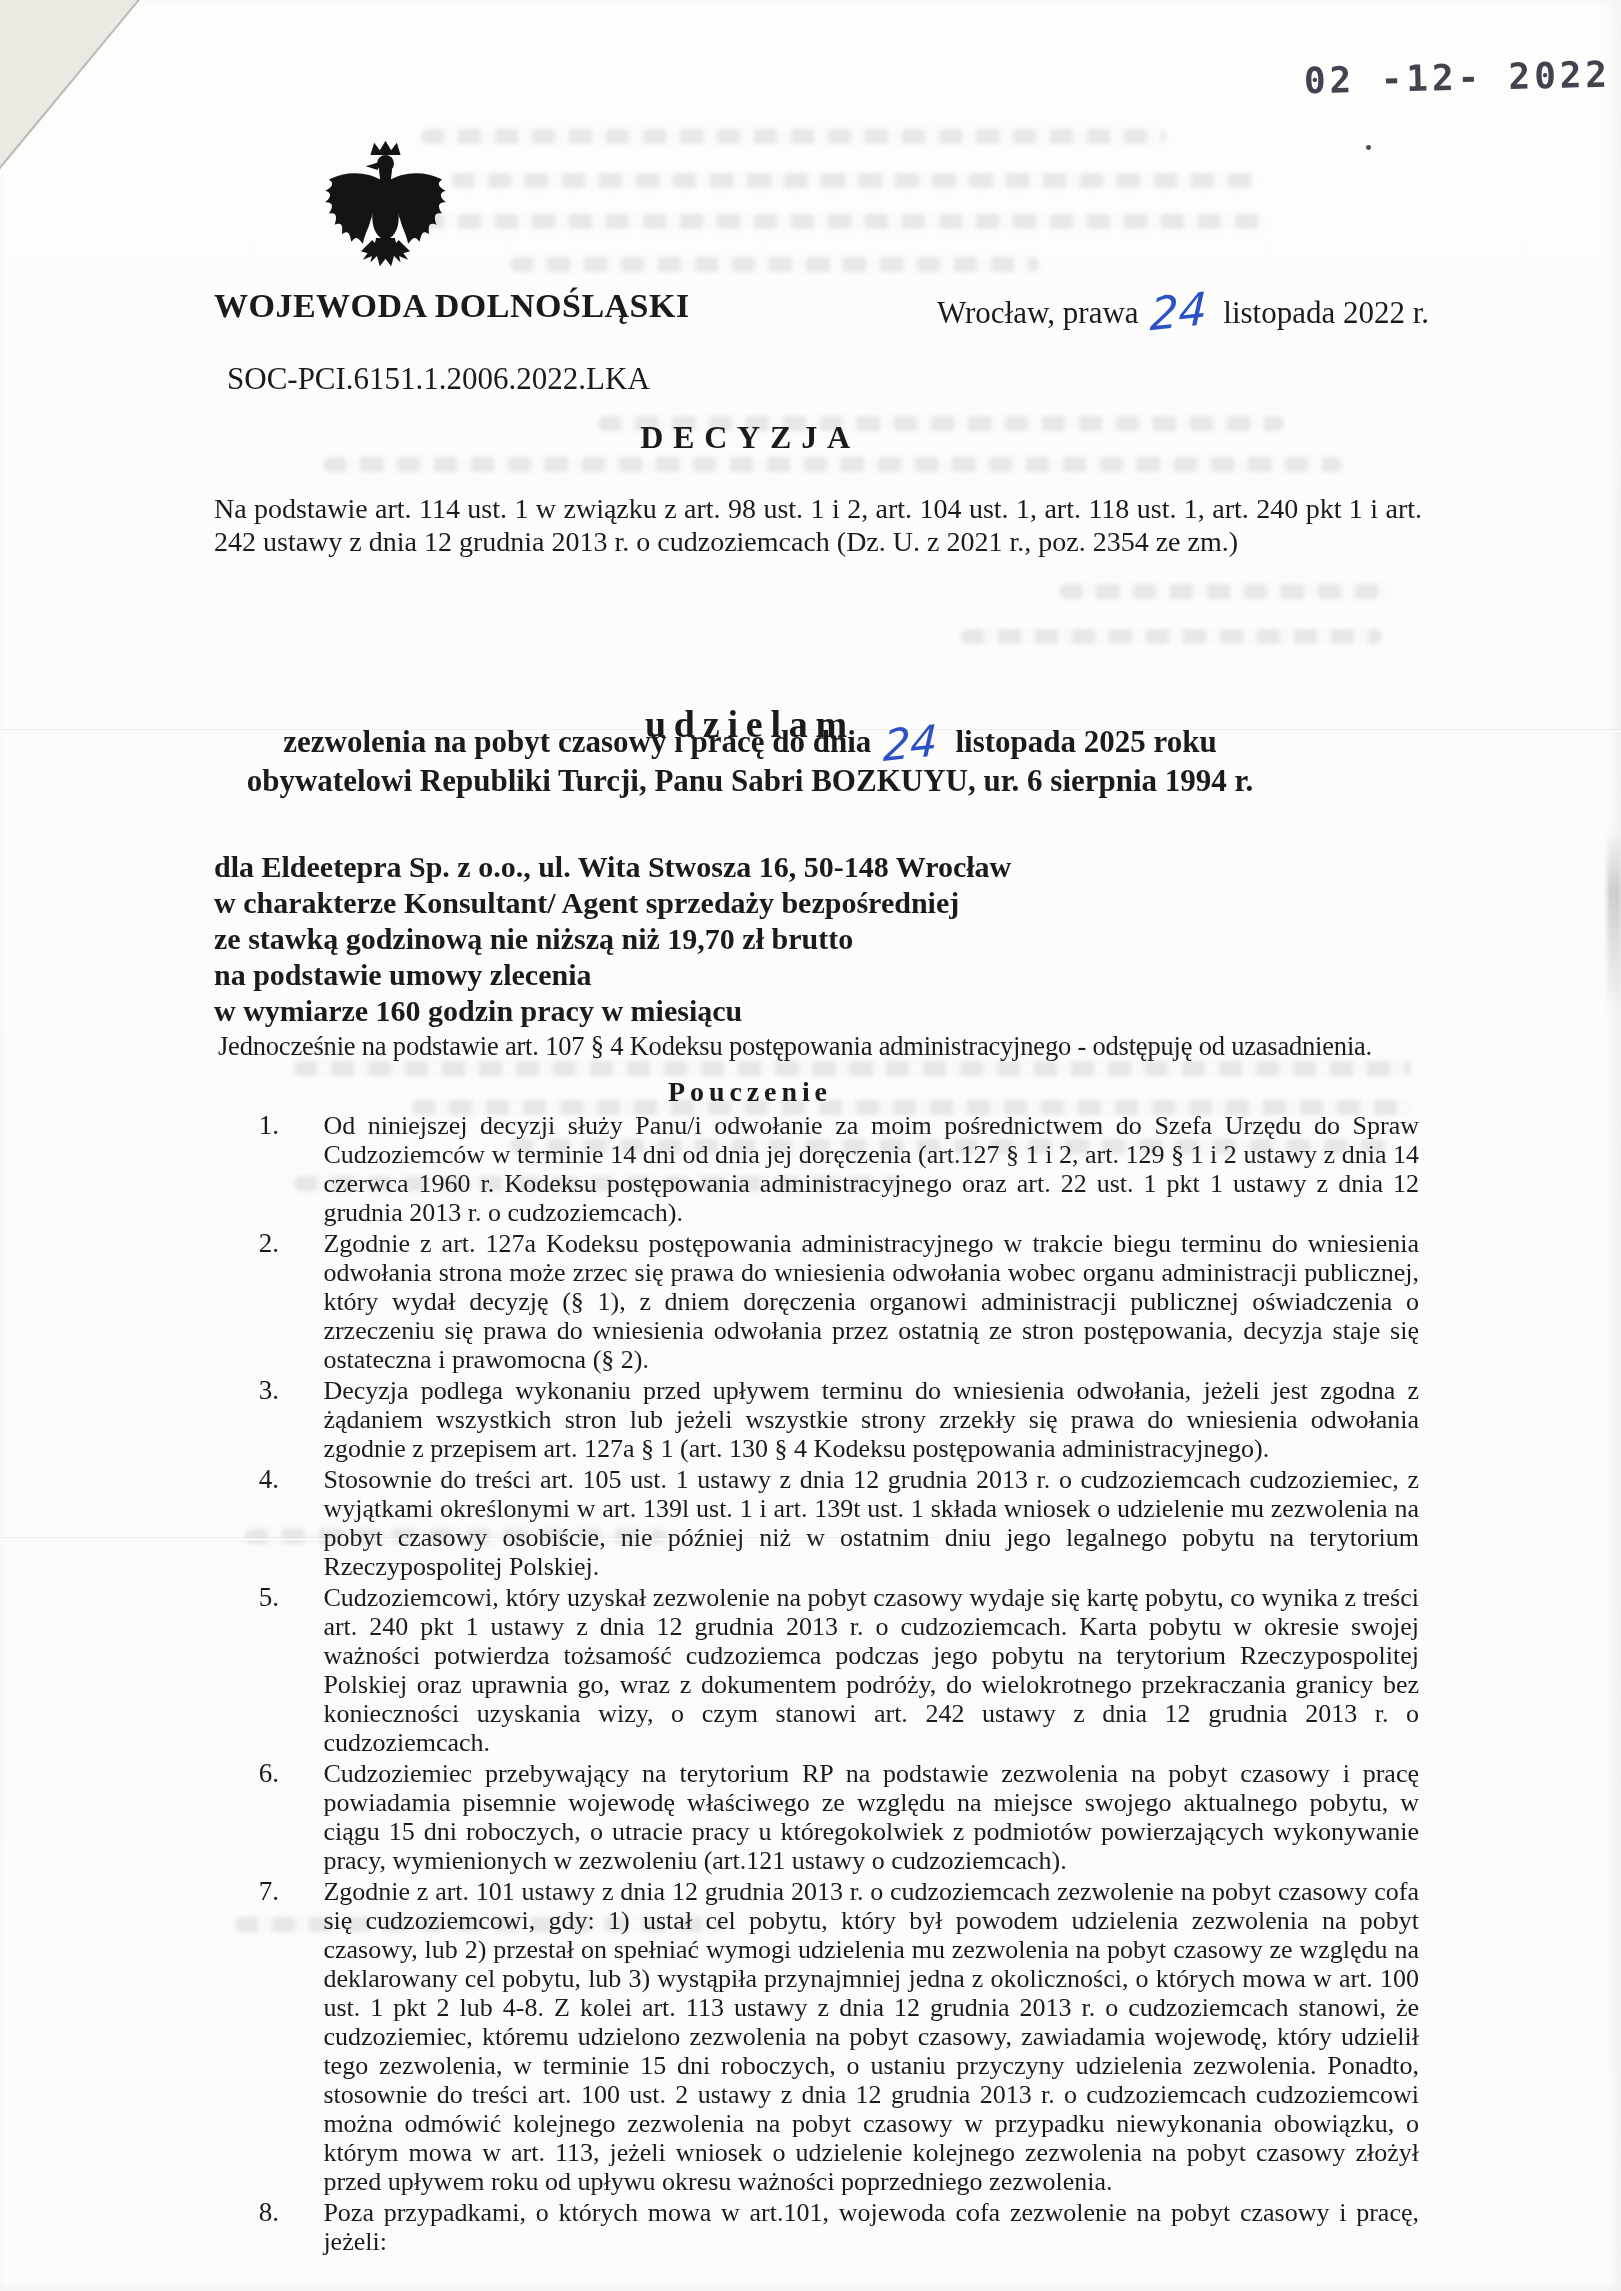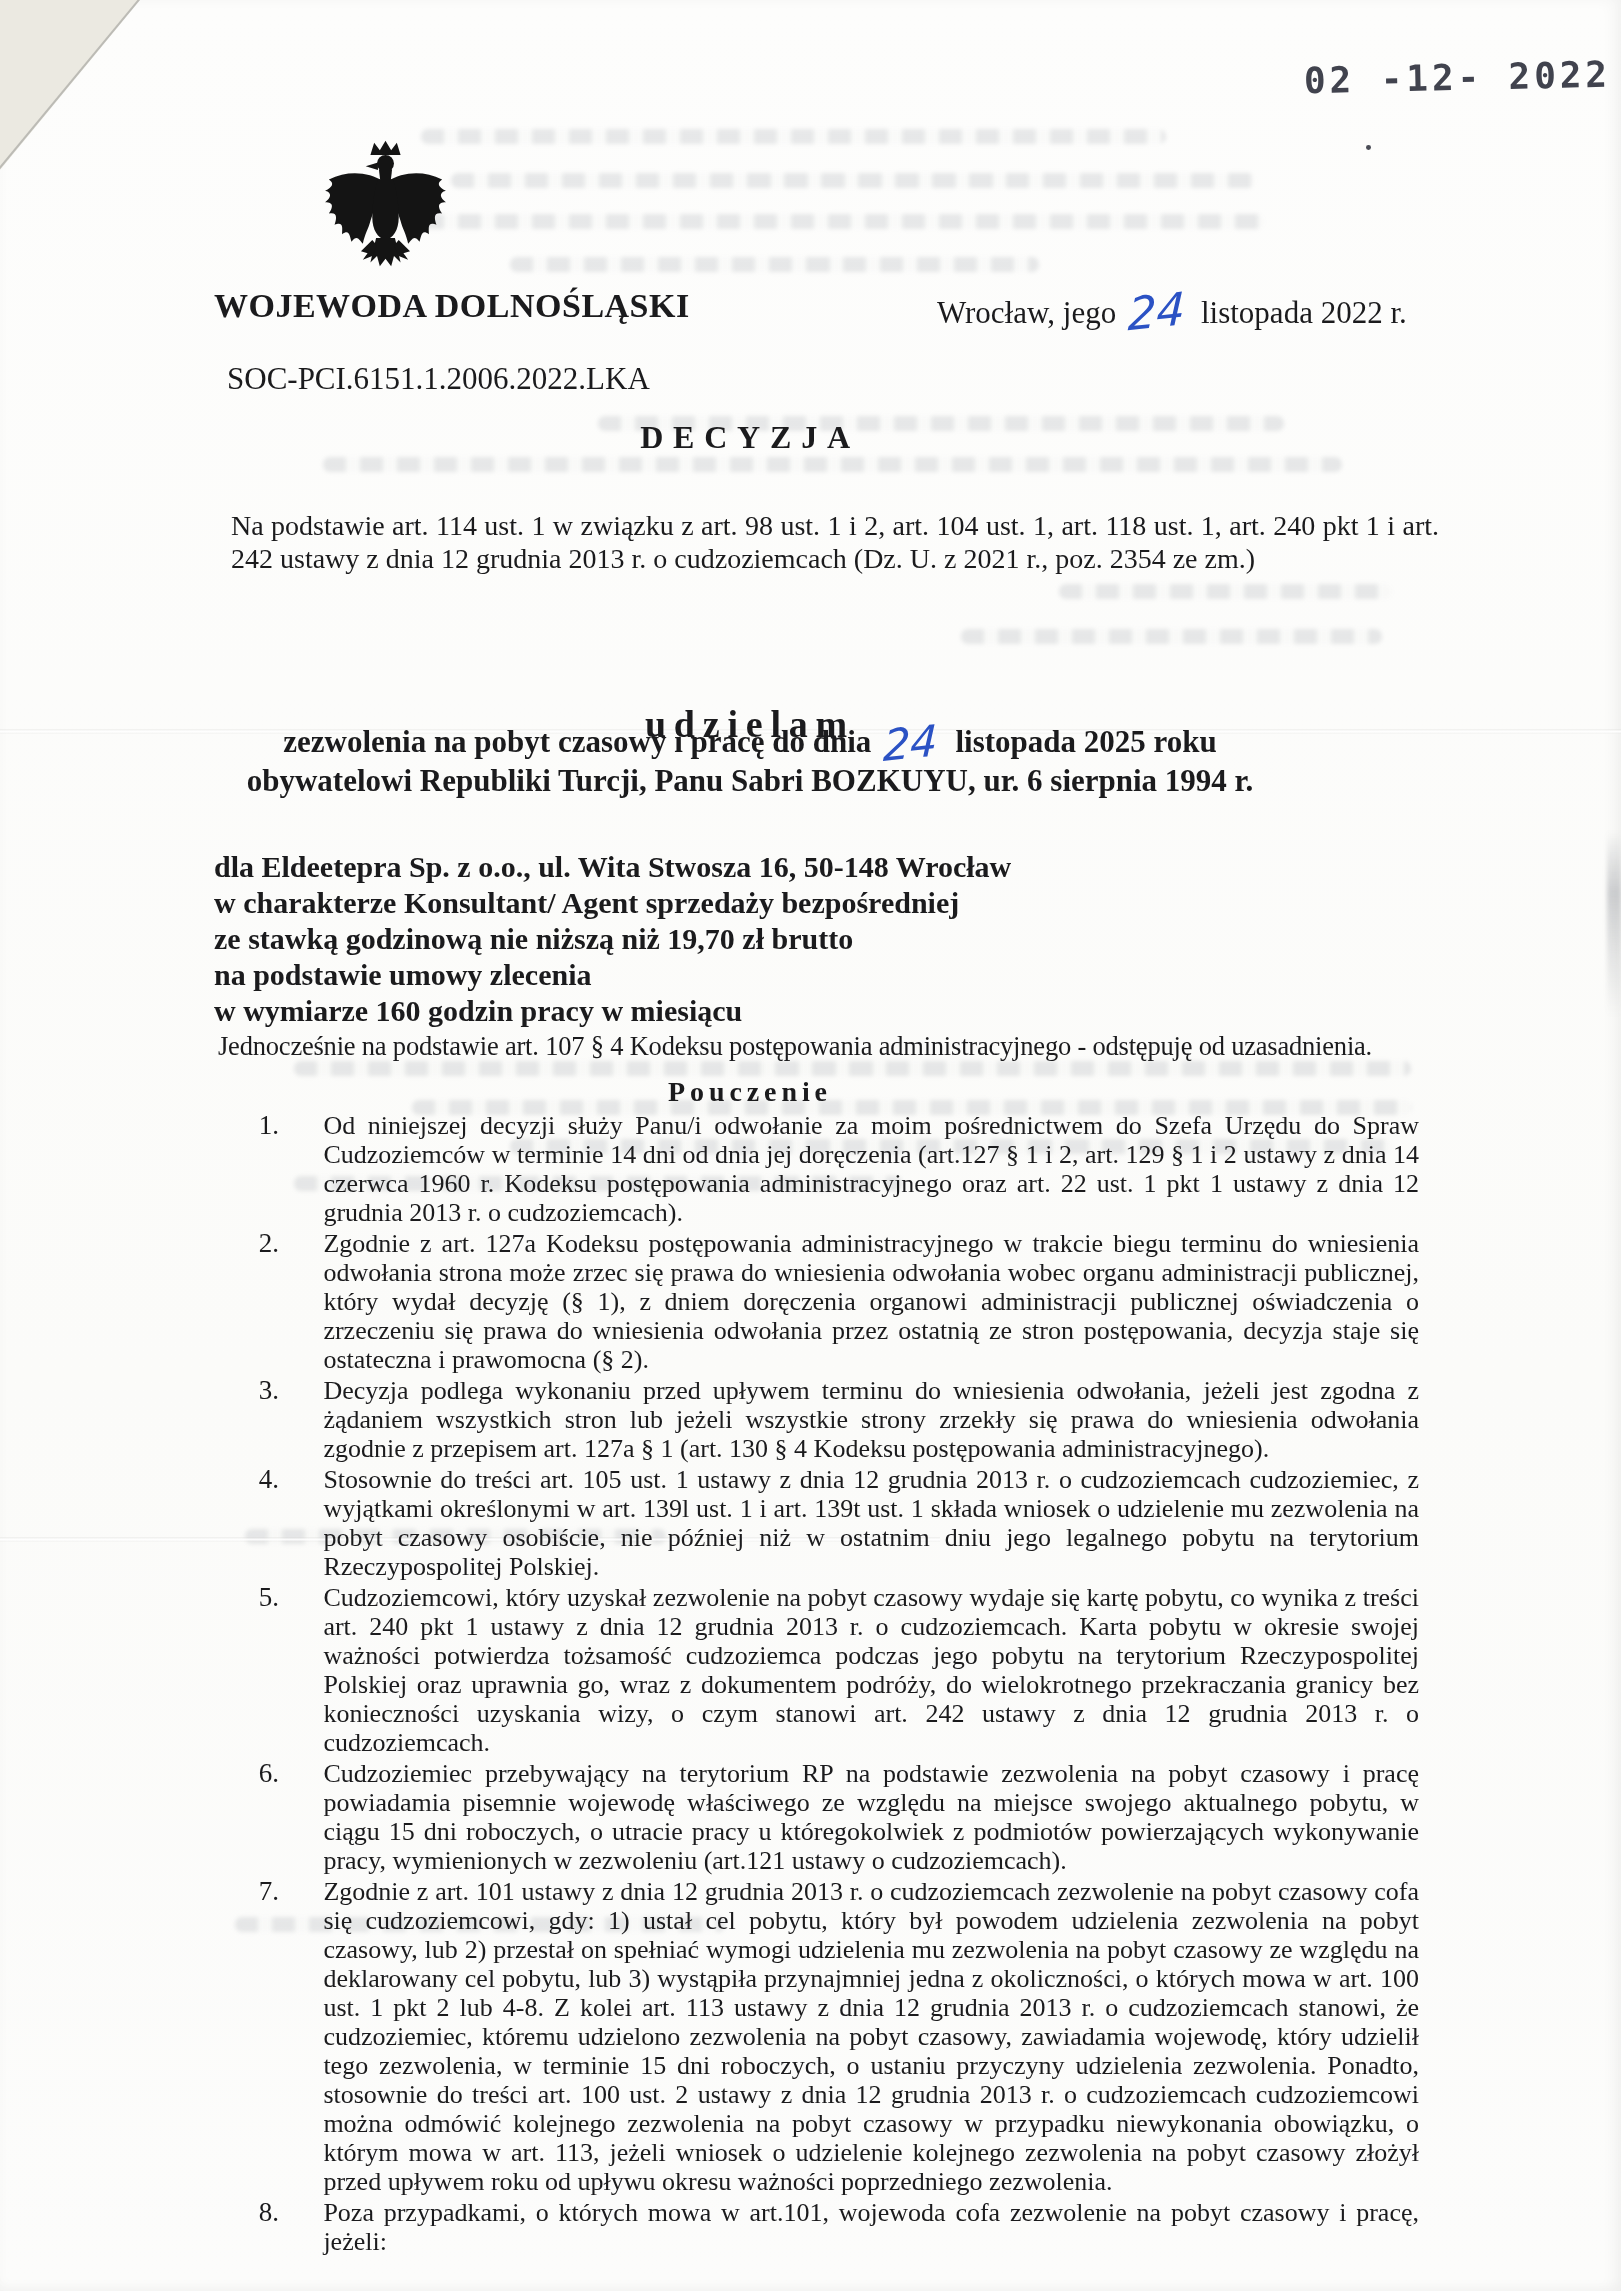--- a/index.html
+++ b/index.html
@@ -41,21 +41,21 @@
     position:absolute; top:287px; left:214px;
     font-size:34px; font-weight:700; letter-spacing:0.5px; white-space:nowrap;
   }
   .place-date { position:absolute; top:293px; left:937px; font-size:31px; white-space:nowrap; }
   .case-number { position:absolute; top:361px; left:227px; font-size:31px; white-space:nowrap; }
 
   .center-a { position:absolute; left:214px; width:1072px; text-align:center; }
   .doc-title { top:419px; font-size:32px; font-weight:700; letter-spacing:9.8px; }
 
   .legal-basis {
-    position:absolute; top:492px; left:214px; width:1208px; margin:17px;
+    position:absolute; top:492px; left:214px; width:1208px; margin:0;
     font-size:28px; line-height:33px; text-align:justify;
   }
   .after-review { top:584px; font-size:29px; line-height:36px; }
   .after-review .ar1 { letter-spacing:6.9px; }
 
   .grant-verb  { top:702px; font-size:38px; font-weight:700; letter-spacing:7.8px;font-family:Liberation Serif, serif; }
   .grant-line1 { top:724px; font-size:31px; font-weight:700; white-space:nowrap; }
   .grant-line2 { top:763px; font-size:31px; font-weight:700; white-space:nowrap; }
 
   .conditions {
@@ -138,21 +138,21 @@
       <path d="M82,46 C98,36 120,34 140,44 C134,48 136,52 144,56 C136,58 138,64 144,68 C134,68 136,74 140,80 C130,78 132,86 134,92 C124,88 126,96 126,102 C118,96 118,104 116,110 C110,102 108,108 104,112 C102,102 98,96 96,88 C92,76 88,62 82,46 Z"></path>
       <path d="M72,44 C68,56 66,70 66,84 C66,98 72,106 80,108 C88,106 94,98 94,84 C94,70 92,56 88,44 Z"></path>
       <path d="M70,106 L64,132 L71,125 L74,136 L80,128 L86,136 L89,125 L96,132 L90,106 Z"></path>
       <path d="M66,108 L54,120 L61,122 L56,129 L66,125 L71,114 Z"></path>
       <path d="M94,108 L106,120 L99,122 L104,129 L94,125 L89,114 Z"></path>
     </g>
   </svg>
 
   <div class="authority">WOJEWODA DOLNOŚLĄSKI</div>
   <div class="place-date">
-    <span>Wrocław, jego</span><span class="hand-blue hand-date">24</span><span>listopada 2022 r.</span>
+    <span>Wrocław, prawa</span><span class="hand-blue hand-date">24</span><span>listopada 2022 r.</span>
   </div>
   <div class="case-number">SOC-PCI.6151.1.2006.2022.LKA</div>
 
   <div class="center-a doc-title">DECYZJA</div>
   <p class="legal-basis">Na podstawie art. 114 ust. 1 w związku z art. 98 ust. 1 i 2, art. 104 ust. 1, art. 118 ust. 1, art. 240 pkt 1 i art. 242 ustawy z dnia 12 grudnia 2013 r. o cudzoziemcach (Dz. U. z 2021 r., poz. 2354 ze zm.)</p>
 
 
   <div class="center-a grant-verb">udzielam</div>
   <div class="center-a grant-line1">
     <span>zezwolenia na pobyt czasowy i pracę do dnia</span><span class="hand-blue hand-grant">24</span><span>listopada 2025 roku</span>

